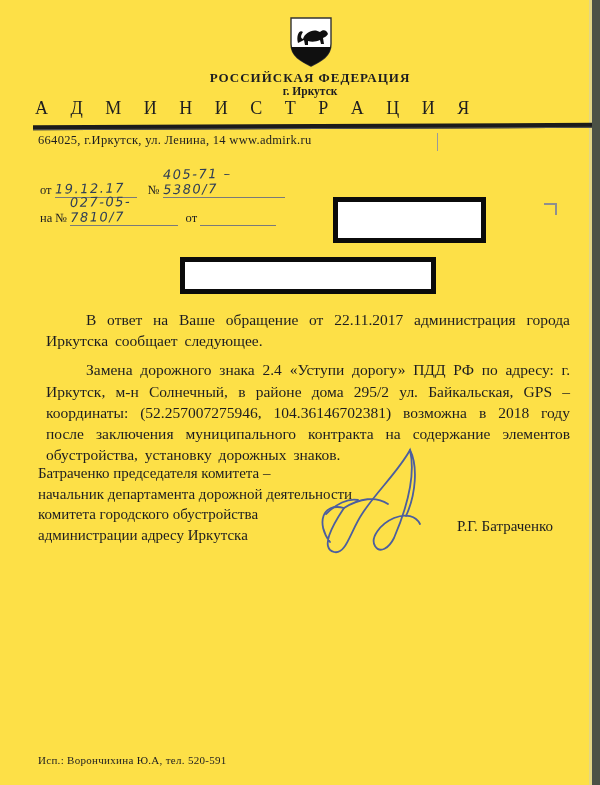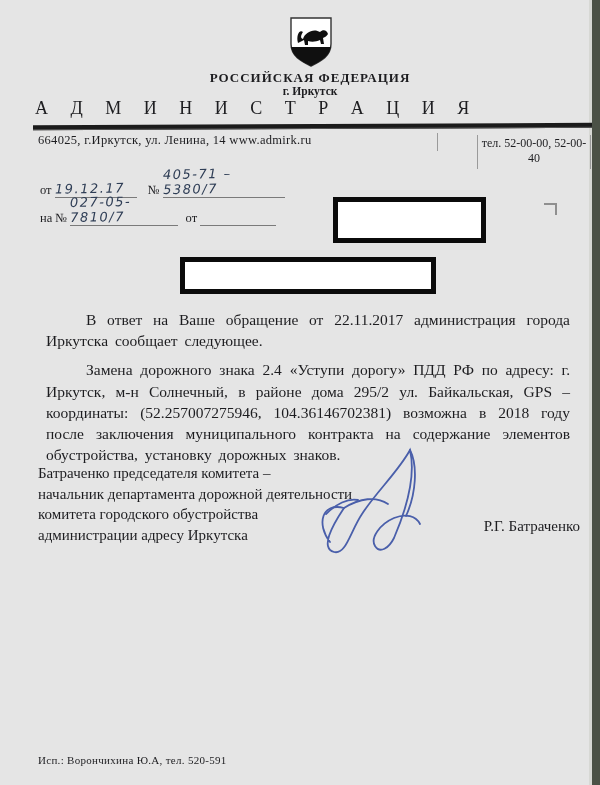--- a/index.html
+++ b/index.html
@@ -1,19 +1,19 @@
 <!DOCTYPE html>
 <html><head>
 <meta charset="utf-8">
 <style>
   html,body{margin:0;padding:0;}
   .page{
     position:relative;
     width:600px;height:785px;
-    background:#e5e5e5;
+    background:#fde047;
     overflow:hidden;
     font-family:"Liberation Serif", serif;
     color:#1d1d20;
   }
   .scan-edge{
     position:absolute;right:0;top:0;width:8px;height:785px;
     background:#4b5146;
   }
   .scan-edge-fade{
     position:absolute;right:8px;top:0;width:3px;height:785px;
@@ -83,21 +83,21 @@
     font-size:15.5px;line-height:21.2px;text-align:justify;
   }
   .body-text p{margin:8px;text-indent:40px;word-spacing:3px;}
   
   .sig-block{
     position:absolute;left:38px;top:463px;width:430px;
     font-size:15px;line-height:20.5px;
   }
   .sig-name{
     position:absolute;left:430px;top:518px;width:150px;
-    font-size:15px;text-align:right;
+    font-size:15px;text-align:center;
   }
   .sig-scribble{position:absolute;left:314px;top:444px;width:140px;height:118px;}
   
   .footer{
     position:absolute;left:38px;top:754px;width:300px;
     font-size:11px;letter-spacing:.3px;
   }
 </style>
 </head>
 <body>
@@ -118,21 +118,20 @@
     </svg>
   </div>
 
   <div class="hdr-country">РОССИЙСКАЯ ФЕДЕРАЦИЯ</div>
   <div class="hdr-city">г. Иркутск</div>
   <div class="hdr-admin">А Д М И Н И С Т Р А Ц И Я</div>
   <div class="hdr-rule"></div>
 
   <div class="addr-line">664025,  г.Иркутск, ул. Ленина, 14   www.admirk.ru</div>
   <div class="addr-sep"></div>
-  <div class="phone">тел. 52-00-00, 52-00-40</div>
 
   <div class="ref" style="left:40px;top:166px;">
     <span>от</span>
     <span class="ufield" style="width:82px;"><span class="hand">19.12.17</span></span>
     <span style="margin-left:8px;">№</span>
     <span class="ufield" style="width:122px;"><span class="hand">405-71 – 5380/7</span></span>
   </div>
 
   <div class="ref" style="left:40px;top:194px;">
     <span>на №</span>

